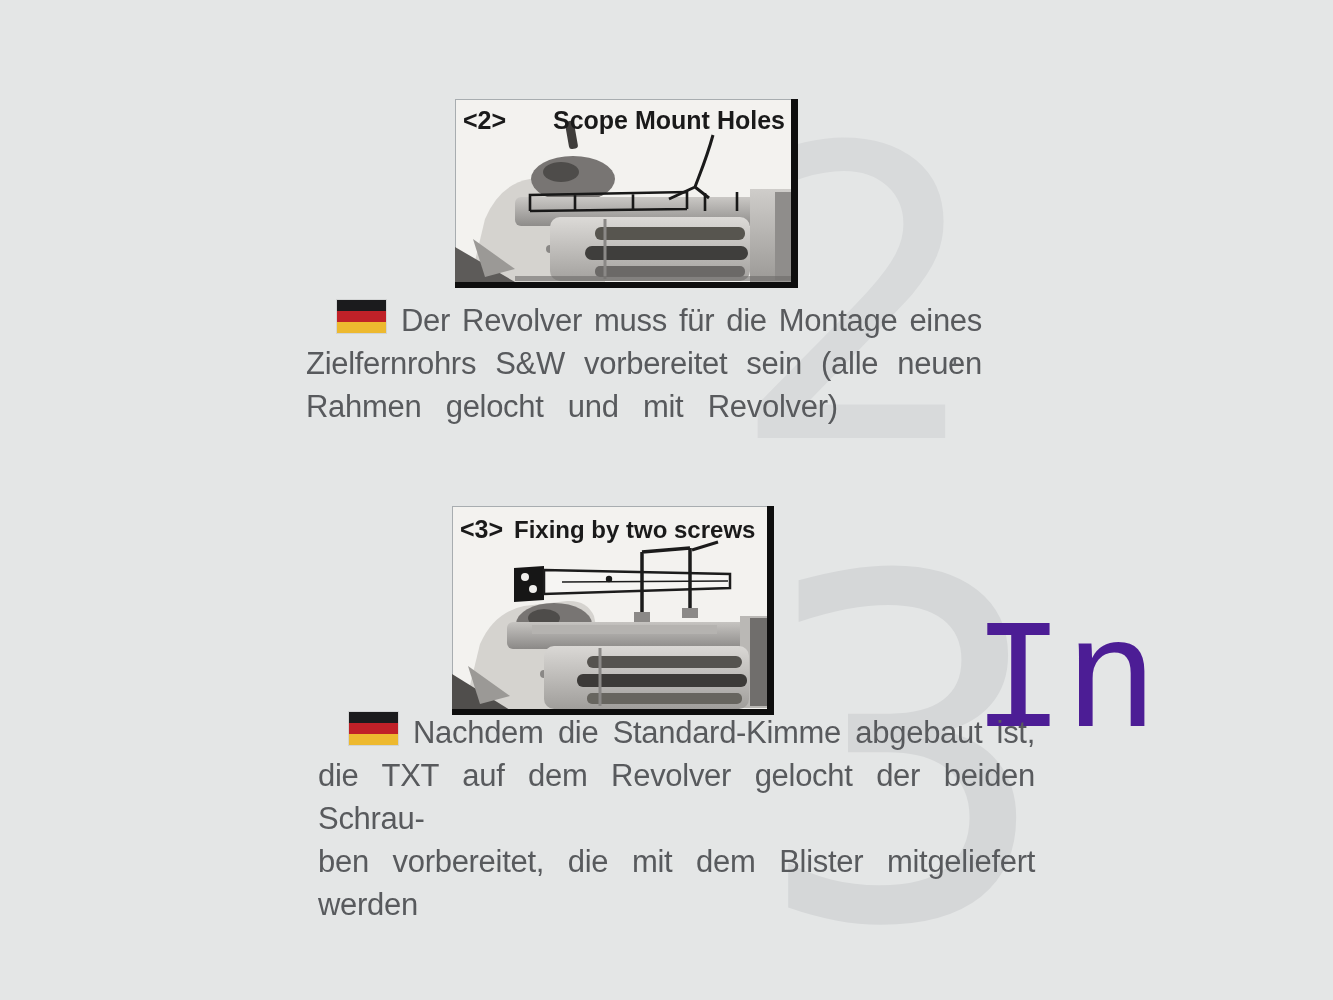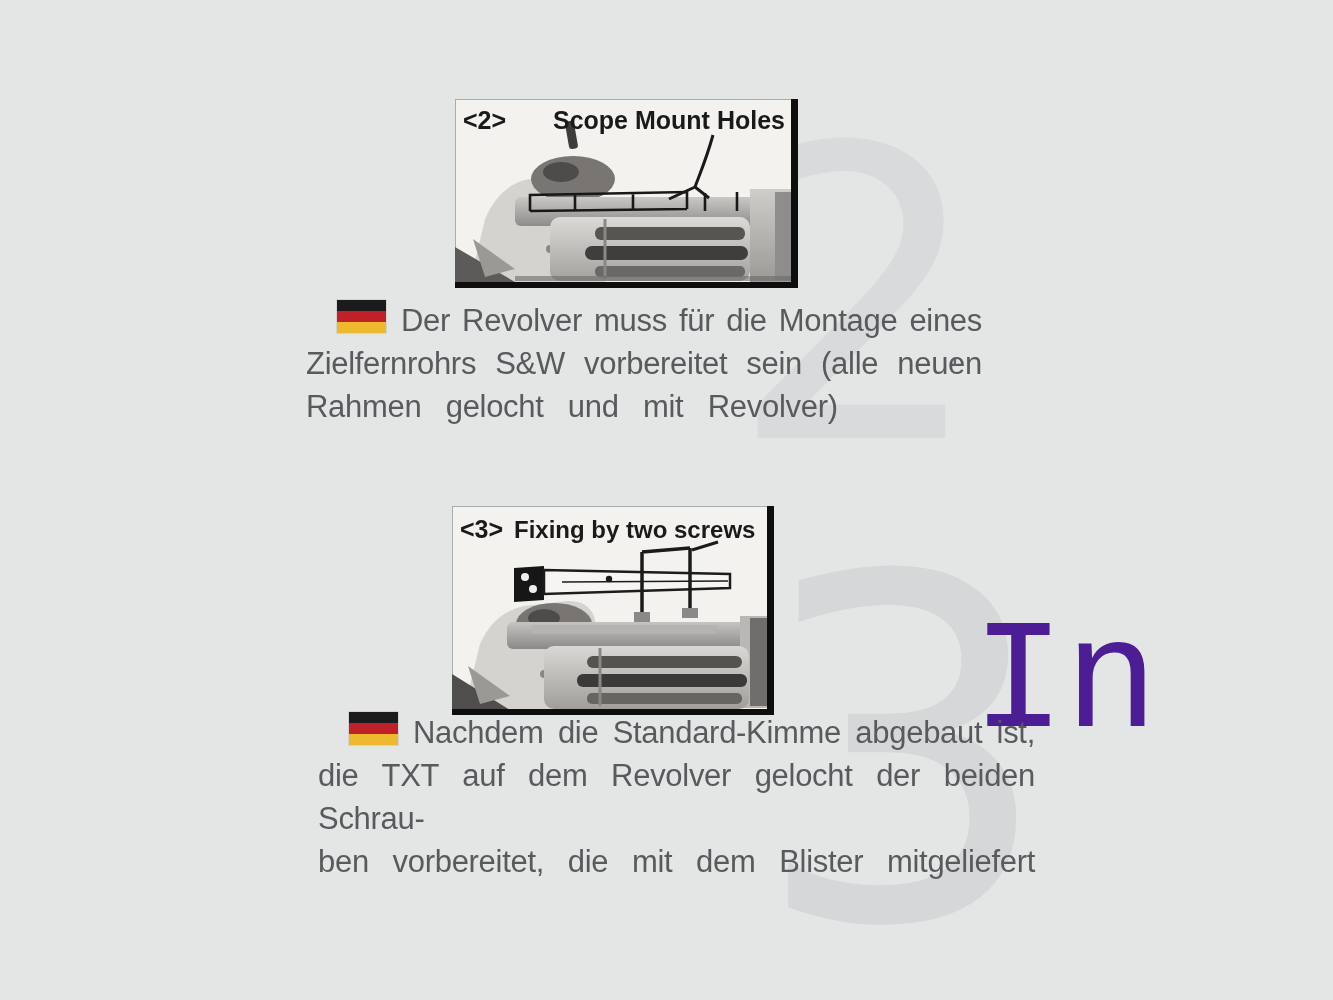--- a/index.html
+++ b/index.html
@@ -168,15 +168,16 @@
 
   <div class="para" id="para2">
     <span class="flag">
       <div class="f-black"></div>
       <div class="f-red"></div>
       <div class="f-gold"></div>
     </span>
   <div class="line first">Nachdem die Standard-Kimme abgebaut ist,</div>
       <div class="line">die TXT auf dem Revolver gelocht der beiden Schrau-</div>
       <div class="line">ben vorbereitet, die mit dem Blister mitgeliefert</div>
+      <div class="line last">werden</div>
     </div>
 
 </div>
 
 </body></html>

